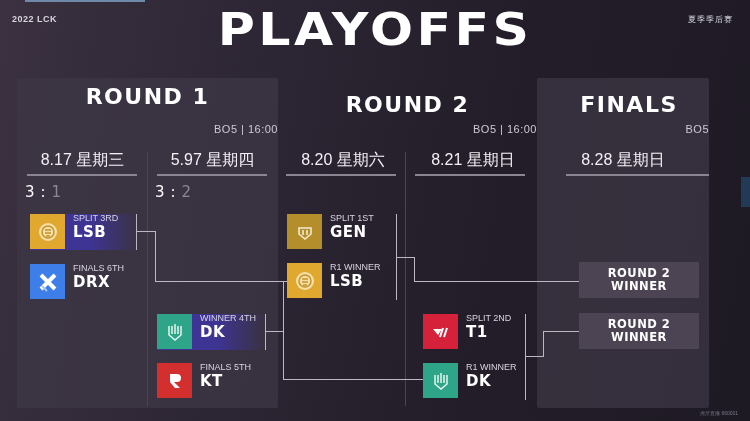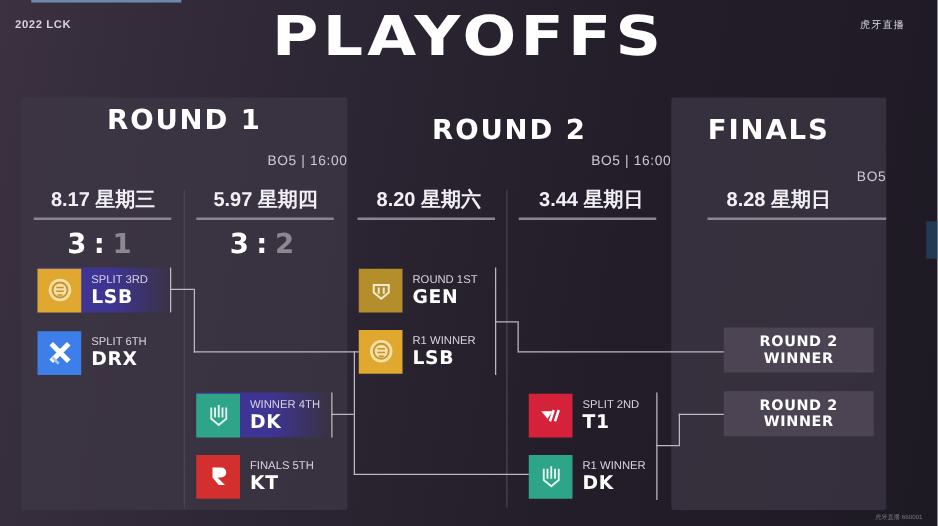--- a/index.html
+++ b/index.html
@@ -10,42 +10,42 @@
   }
   .topbar{position:absolute;left:25px;top:0;width:120px;height:2px;background:#6f8aa9}
   .league{position:absolute;left:12px;top:14px;font-size:9px;font-weight:bold;color:#d9d3dd;letter-spacing:.5px}
   .corner{position:absolute;left:688px;top:14px;font-size:8px;color:#d7d7e0;letter-spacing:1px}
   .title{position:absolute;left:0;width:750px;top:4px;text-align:center;font-size:44px;font-weight:900;letter-spacing:3px;color:#fff;font-family:"DejaVu Sans",sans-serif;transform:scaleX(1.15)}
   .panel{position:absolute;background:rgba(62,55,70,.75);border-radius:2px}
   .panel.r1{left:17px;top:78px;width:261px;height:330px}
   .panel.fin{left:537px;top:78px;width:172px;height:330px}
   .rhead{position:absolute;text-align:center;font-weight:900;font-size:22px;letter-spacing:1.5px;font-family:"DejaVu Sans",sans-serif}
   .bo{position:absolute;text-align:right;font-size:11px;color:#cfc8d6;letter-spacing:.5px}
-  .date{position:absolute;text-align:center;font-size:16px;font-weight:bold;color:#f2eff5}
+  .date{position:absolute;text-align:center;font-size:16px;font-weight:normal;color:#f2eff5}
   .uline{position:absolute;height:2px;background:#8b8493}
   .vsep{position:absolute;width:1px;background:#4b4452}
-  .score{position:absolute;text-align:center;font-size:22px;font-weight:700;letter-spacing:6px;font-family:"DejaVu Sans",sans-serif}
+  .score{position:absolute;font-size:15px;font-weight:400;letter-spacing:6px;font-family:"DejaVu Sans",sans-serif}
   .score .lose{color:#8d8792}
-  .team{position:absolute;height:36px;display:flex;align-items:center}
+  .team{position:absolute;height:36px;display:flex;}
   .team.win{background:linear-gradient(90deg,#3e3494 0%,#3e3494 55%,rgba(62,52,148,0) 100%)}
   .logo{width:35px;height:35px;display:flex;align-items:center;justify-content:center;flex-shrink:0}
   .tinfo{margin-left:8px;display:flex;flex-direction:column;line-height:1}
   .seed{font-size:9px;color:#d9d4e0}
   .tname{font-size:15px;font-weight:900;margin-top:2px;letter-spacing:.5px;font-family:"DejaVu Sans",sans-serif}
   .line{position:absolute;background:#bdb7c4}
   .wbox{position:absolute;width:120px;height:36px;background:#4c4453;display:flex;flex-direction:column;align-items:center;justify-content:center;font-size:11.5px;font-weight:900;letter-spacing:.5px;line-height:1.1;font-family:"DejaVu Sans",sans-serif}
   .footer{position:absolute;left:700px;top:410px;font-size:5px;color:#7c7584}
   .sidetab{position:absolute;left:741px;top:177px;width:9px;height:30px;background:#233a56}
 </style>
 </head>
 <body>
 
 <div class="topbar"></div>
 <div class="league">2022 LCK</div>
-<div class="corner">虎牙直播</div>
+<div class="corner">夏季季后赛</div>
 <div class="title">PLAYOFFS</div>
 
 <div class="panel r1"></div>
 <div class="panel fin"></div>
 
 <div class="rhead" style="left:17px;width:261px;top:84px">ROUND 1</div>
 <div class="bo" style="left:17px;width:261px;top:123px">BO5 | 16:00</div>
 <div class="date" style="left:25px;width:115px;top:150px">8.17 星期三</div>
 <div class="date" style="left:155px;width:115px;top:150px">5.97 星期四</div>
 <div class="uline" style="left:27px;width:110px;top:174px"></div>
@@ -73,21 +73,21 @@
     </div>
 </div>
 <div class="team" style="left:30px;top:264px;width:108px">
   <div class="logo" style="background:#3d7ee8">
     <svg width="22" height="22" viewBox="0 0 22 22">
         <path d="M4 4l14 14M18 4L4 18" stroke="#fff" stroke-width="4"></path>
         <path d="M5 15l5 5" stroke="#a7c6f5" stroke-width="2"></path>
       </svg>
   </div>
   <div class="tinfo">
-      <span class="seed">SPLIT 6TH</span>
+      <span class="seed">FINALS 6TH</span>
       <span class="tname">DRX</span>
     </div>
 </div>
 
 <div class="team win" style="left:157px;top:314px;width:108px">
   <div class="logo" style="background:#2ea488">
     <svg width="22" height="22" viewBox="0 0 22 22">
         <path d="M5 5v9l6 5 6-5V5" fill="none" stroke="#e6f5f0" stroke-width="1.5"></path>
         <path d="M8 5v8M11 3v10M14 5v8" stroke="#e6f5f0" stroke-width="1.5"></path>
       </svg>
@@ -105,34 +105,34 @@
   </div>
   <div class="tinfo">
       <span class="seed">FINALS 5TH</span>
       <span class="tname">KT</span>
     </div>
 </div>
 
 <div class="rhead" style="left:278px;width:259px;top:92px">ROUND 2</div>
 <div class="bo" style="left:278px;width:259px;top:123px">BO5 | 16:00</div>
 <div class="date" style="left:283px;width:120px;top:150px">8.20 星期六</div>
-<div class="date" style="left:413px;width:120px;top:150px">3.44 星期日</div>
+<div class="date" style="left:413px;width:120px;top:150px">8.21 星期日</div>
 <div class="uline" style="left:286px;width:110px;top:174px"></div>
 <div class="uline" style="left:415px;width:110px;top:174px"></div>
 <div class="vsep" style="left:405px;top:152px;height:254px"></div>
 
 <div class="team" style="left:287px;top:214px;width:108px">
   <div class="logo" style="background:#b38e2a">
     <svg width="22" height="22" viewBox="0 0 22 22">
         <path d="M5 7h12v6l-6 5-6-5z" fill="none" stroke="#f5ead0" stroke-width="1.6"></path>
         <path d="M9 9v5M13 9v5" stroke="#f5ead0" stroke-width="1.6"></path>
       </svg>
   </div>
   <div class="tinfo">
-      <span class="seed">ROUND 1ST</span>
+      <span class="seed">SPLIT 1ST</span>
       <span class="tname">GEN</span>
     </div>
 </div>
 <div class="team" style="left:287px;top:263px;width:108px">
   <div class="logo" style="background:#e0a82e">
     <svg width="22" height="22" viewBox="0 0 22 22">
         <circle cx="11" cy="11" r="9" fill="#f3e0a8"></circle>
         <circle cx="11" cy="11" r="6" fill="none" stroke="#c9912a" stroke-width="1.5"></circle>
         <path d="M8 9h6M8 12h6M9 15h4" stroke="#c9912a" stroke-width="1.3"></path>
       </svg>
@@ -160,22 +160,22 @@
         <path d="M5 5v9l6 5 6-5V5" fill="none" stroke="#e6f5f0" stroke-width="1.5"></path>
         <path d="M8 5v8M11 3v10M14 5v8" stroke="#e6f5f0" stroke-width="1.5"></path>
       </svg>
   </div>
   <div class="tinfo">
       <span class="seed">R1 WINNER</span>
       <span class="tname">DK</span>
     </div>
 </div>
 
-<div class="rhead" style="left:512px;width:206px;top:92px">FINALS</div>
-<div class="bo" style="left:537px;width:172px;top:136px">BO5</div>
+<div class="rhead" style="left:526px;width:206px;top:92px">FINALS</div>
+<div class="bo" style="left:537px;width:172px;top:123px">BO5</div>
 <div class="date" style="left:537px;width:172px;top:150px">8.28 星期日</div>
 <div class="uline" style="left:566px;width:143px;top:174px"></div>
 
 <div class="wbox" style="left:579px;top:262px">
   <span>ROUND 2</span>
     <span>WINNER</span>
 </div>
 <div class="wbox" style="left:579px;top:313px">
   <span>ROUND 2</span>
     <span>WINNER</span>

